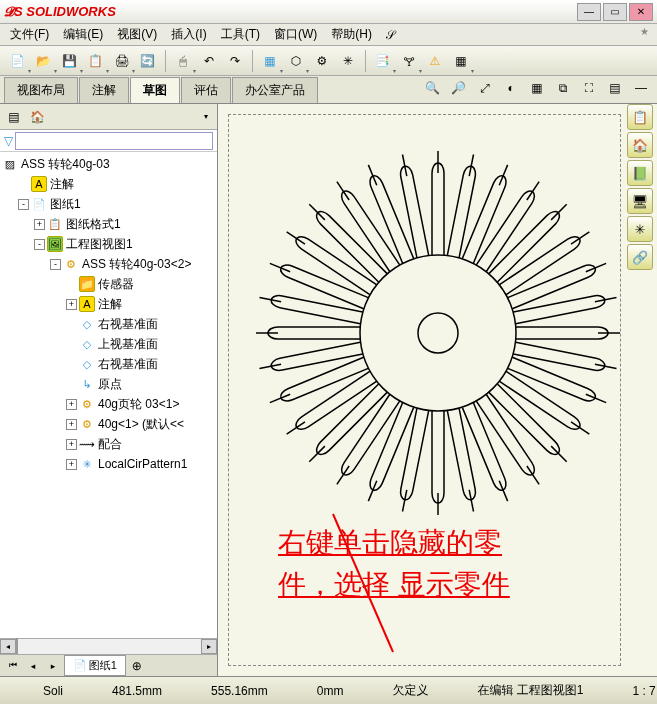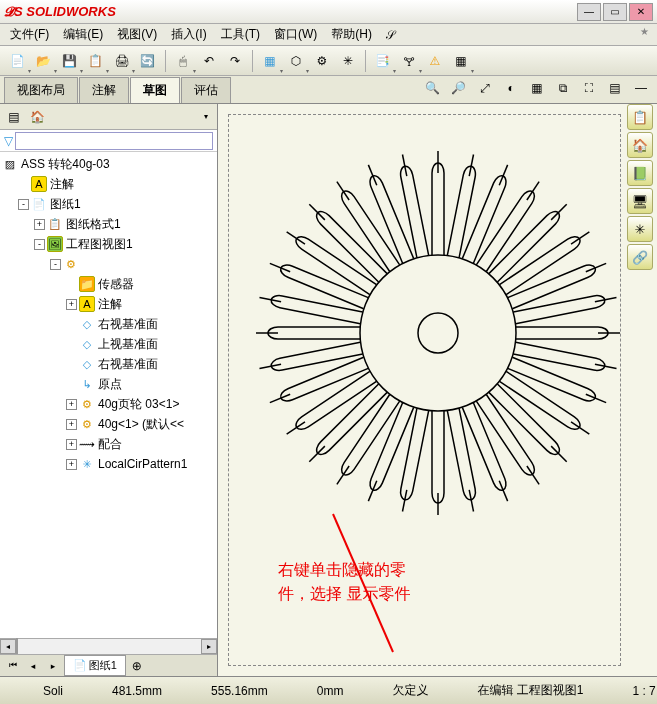--- a/index.html
+++ b/index.html
@@ -41,21 +41,21 @@
 .sh-arrow { width:16px; background:#ddd; border:1px solid #999; display:flex;align-items:center;justify-content:center;font-size:8px;}
 .sh-track { flex:1; background:#f0f0f0;}
 .sh-thumb { width:60px; height:100%; background:#ccc; border:1px solid #999;}
 
 .bottomtabs { height:22px; background:#e0e0d0; display:flex; align-items:center; padding:0 4px; gap:2px; border-top:1px solid #aaa;}
 .btab { padding:2px 8px; background:#fff; border:1px solid #999; font-size:11px; cursor:pointer; display:flex; align-items:center; gap:2px;}
 
 .canvas { flex: 1; background: #f5f5e8; position: relative; overflow:hidden;}
 .dashframe { position:absolute; left:10px; top:10px; right:36px; bottom:10px; border:1px dashed #888;}
 .drawing { position:absolute; left:50%; top:40%; transform:translate(-50%,-50%);}
-.annotation { position:absolute; left:60px; bottom:70px; color:#e00; font-size:16px; line-height:1.5;}
+.annotation { position:absolute; left:60px; bottom:70px; color:#e00; font-size:28px; line-height:1.5;text-decoration:underline;}
 .redline { position:absolute; stroke:#e00; stroke-width:2;}
 
 .rightdock { position:absolute; right:0; top:104px; width:30px; display:flex; flex-direction:column; gap:2px;}
 .dockbtn { width:26px; height:26px; background:linear-gradient(#fff,#dd8); border:1px solid #aa6; border-radius:3px; display:flex;align-items:center;justify-content:center;cursor:pointer;font-size:13px;}
 
 .statusbar { height: 28px; background: linear-gradient(#f0f0e0,#d8d8c0); border-top: 1px solid #888; display: flex; align-items: center; padding: 0 6px; gap: 12px; font-size: 12px;}
 .statusbar .seg { white-space:nowrap;margin-left:37px; }
 .statusbar .flex { flex:1; }
 .qmark { width:18px; height:18px; border-radius:50%; background:#3a6bd8; color:#fff; display:flex;align-items:center;justify-content:center;font-size:12px;}
 </style>
@@ -110,20 +110,21 @@
       <span style="color:#e90">⚠</span>
     </span>
   <span class="tbtn">▦<span class="tdrop">▾</span></span>
 </div>
 
 <div class="tabrow">
   <span class="tab">视图布局</span>
   <span class="tab">注解</span>
   <span class="tab active">草图</span>
   <span class="tab">评估</span>
+  <span class="tab">办公室产品</span>
   <div class="viewtools">
     <span class="tbtn">🔍</span>
     <span class="tbtn">🔎</span>
     <span class="tbtn">⤢</span>
     <span class="tbtn">◐</span>
     <span class="tbtn">▦</span>
     <span class="tbtn">⧉</span>
     <span class="tbtn">⛶</span>
     <span class="tbtn">▤</span>
     <span class="tbtn">—</span>
@@ -170,20 +171,21 @@
           <div class="node">
             <span class="ind" style="width: 32px;"></span>
             <span class="exp">-</span>
             <span class="nicon" style="background: rgb(136, 204, 68); border-radius: 2px; border: 1px solid rgb(170, 170, 0);">🖼</span>
             <span>工程图视图1</span>
           </div>
           <div class="node">
             <span class="ind" style="width: 48px;"></span>
             <span class="exp">-</span>
             <span class="nicon" style="color: rgb(221, 153, 0);">⚙</span>
+            <span>ASS 转轮40g-03&lt;2&gt;</span>
           </div>
           <div class="node">
             <span class="ind" style="width: 64px;"></span>
             <span class="exp blank"></span>
             <span class="nicon" style="background: rgb(255, 170, 0); border-radius: 2px; border: 1px solid rgb(170, 170, 0);">📁</span>
             <span>传感器</span>
           </div>
           <div class="node">
             <span class="ind" style="width: 64px;"></span>
             <span class="exp">+</span>

